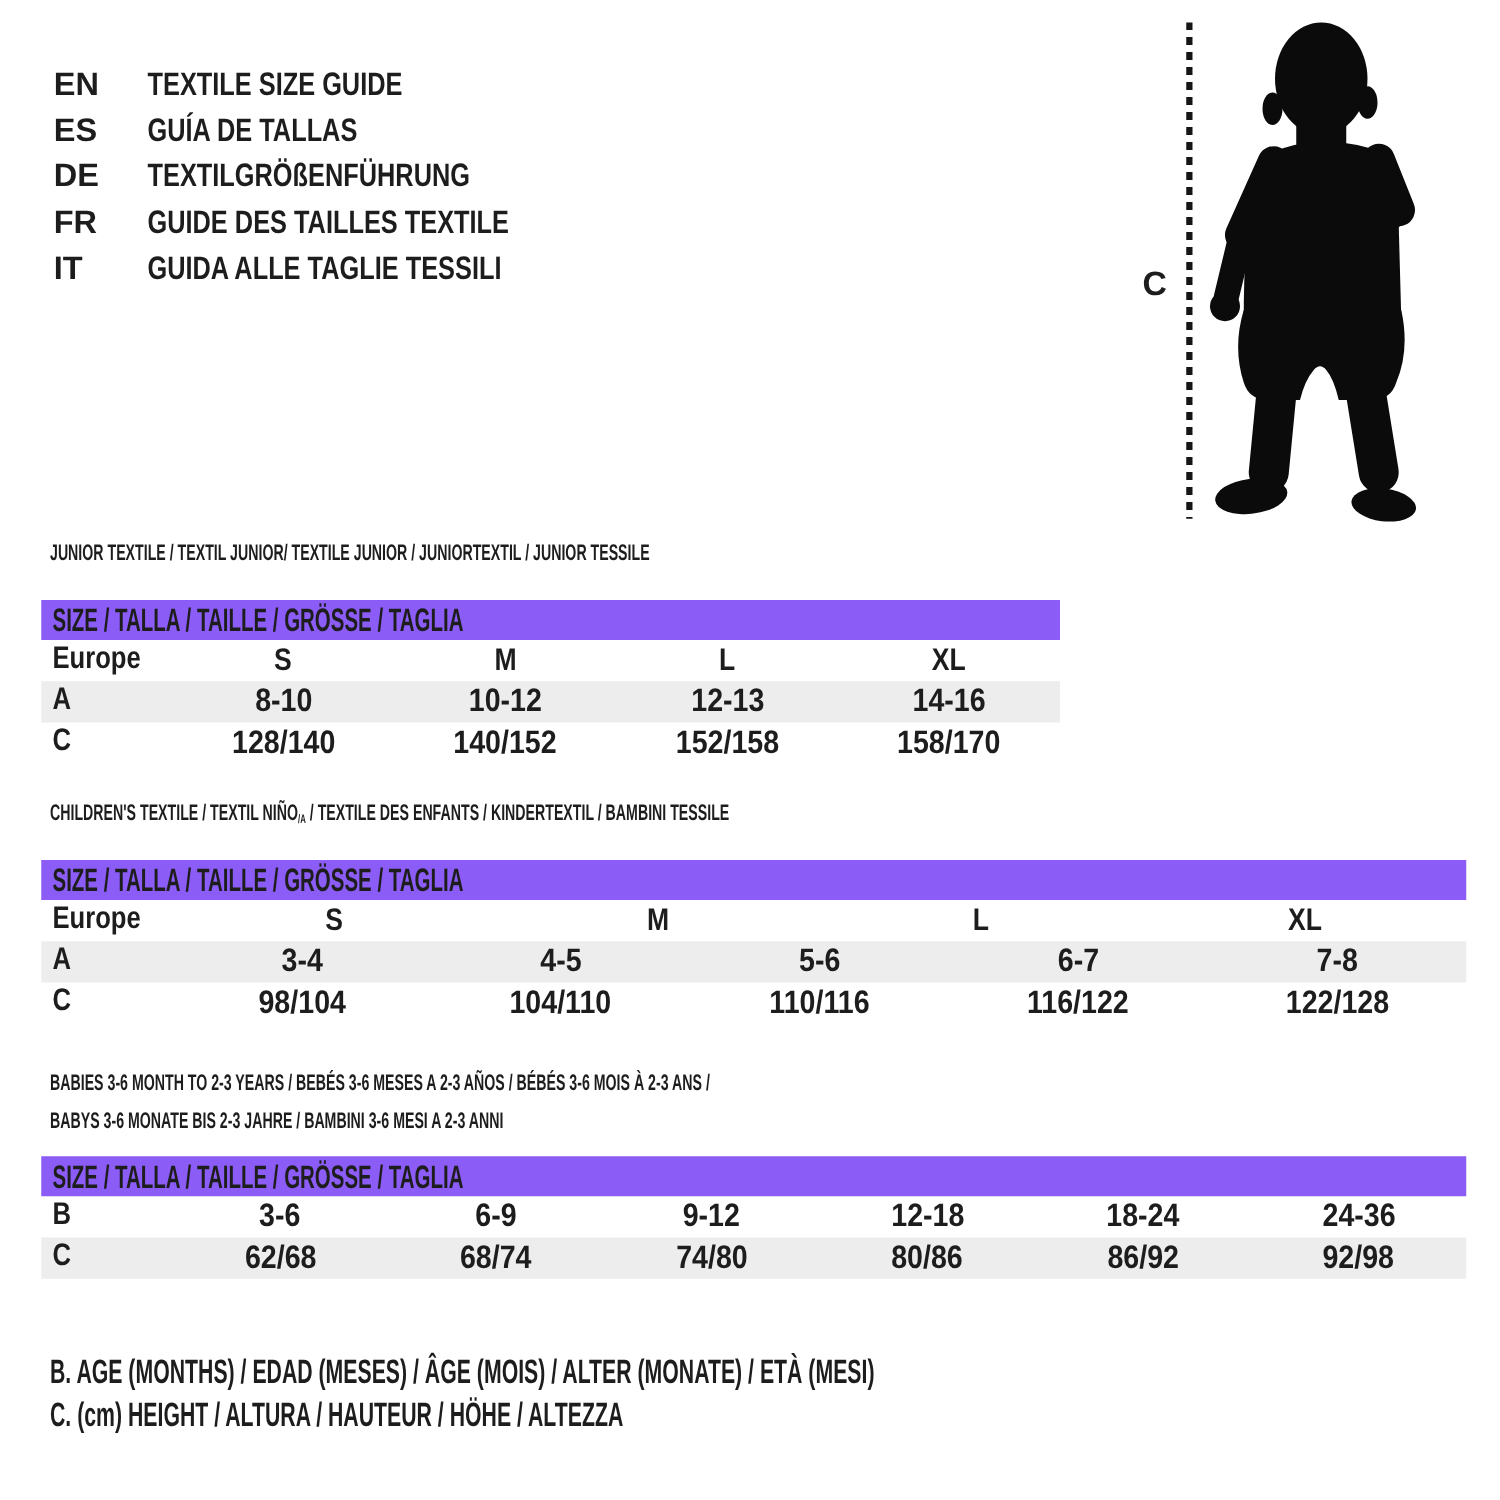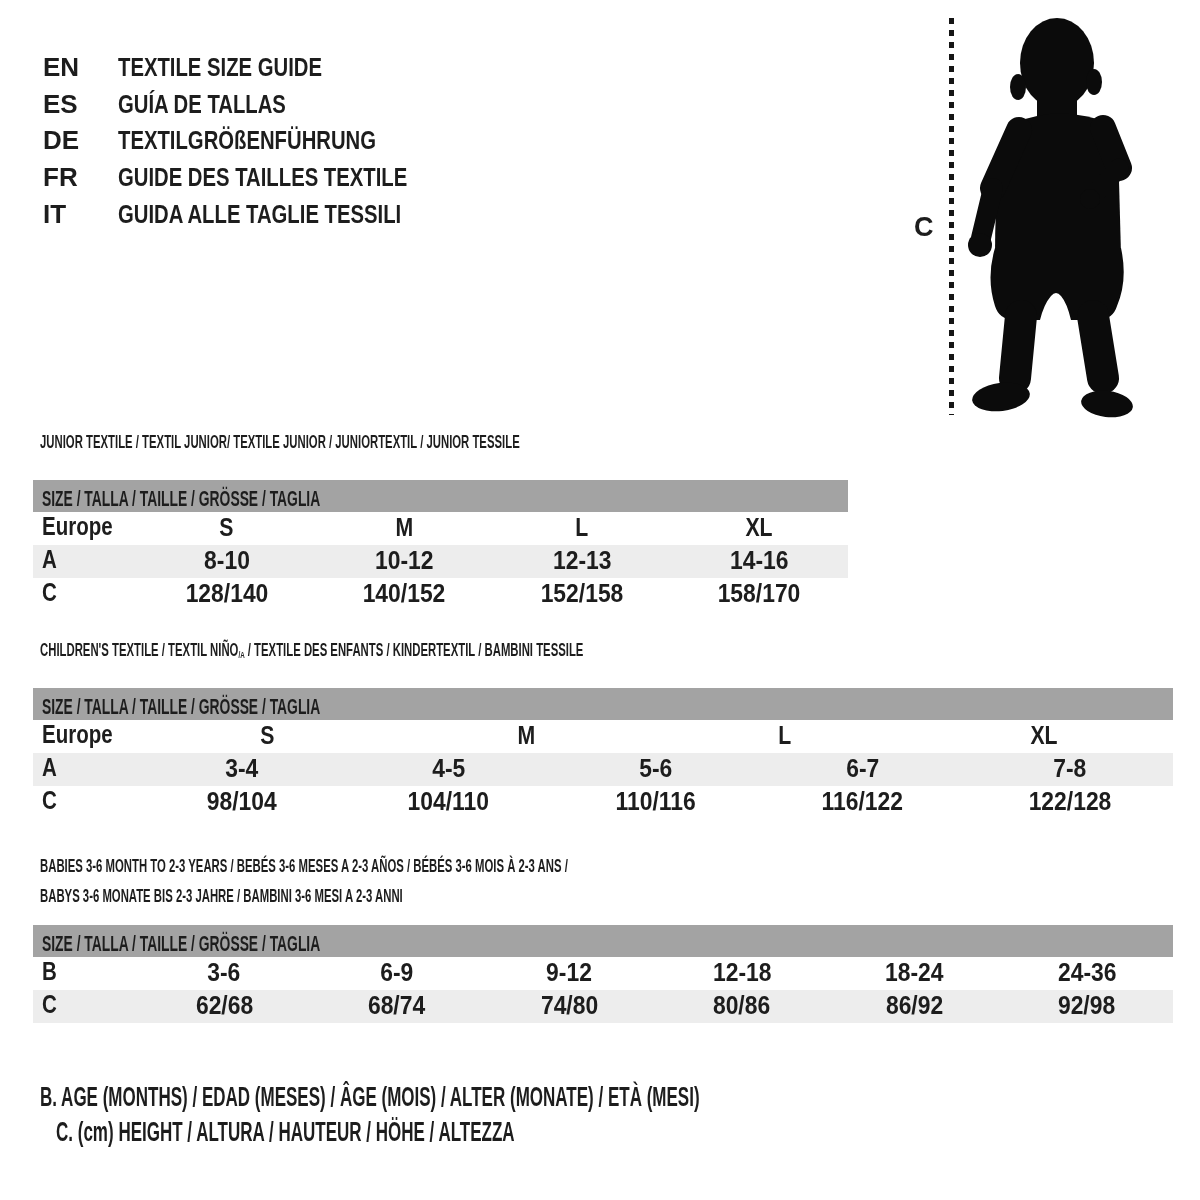--- a/index.html
+++ b/index.html
@@ -27,22 +27,22 @@
     background:repeating-linear-gradient(to bottom,#151515 0 6px,transparent 6px 12px);}
   .c-label{left:914px;top:212px;font-size:27px;}
 
   
   .sec-title{font-size:18px;white-space:nowrap;}
   .sec-title .line{display:block;height:30px;line-height:30px;}
   .subA{font-size:0.55em;position:relative;top:0.18em;}
 
   
   .tbl{position:absolute;}
-  .bar{background:#a3a3a3;height:32px;display:flex;align-items:flex-end;
-       padding-left:9px;box-sizing:border-box;font-size:22px;}
+  .bar{background:#8b5cf6;height:32px;display:flex;align-items:flex-end;
+       padding-left:9px;box-sizing:border-box;font-size:26px;}
   .trow{display:flex;height:33px;font-size:26px;}
   .trow.shaded{background:#ededed;}
   .tlab{width:105px;padding-left:9px;box-sizing:border-box;font-size:25px;}
   .tcell{flex:1;text-align:center;}
   .hdr{font-size:25px;}
 
   
   .legend-line{height:33px;line-height:33px;font-size:27px;white-space:nowrap;}
 
   svg .solid{fill:#0b0b0b;}
@@ -180,14 +180,14 @@
     <span class="tcell"><span class="condn">68/74</span></span>
     <span class="tcell"><span class="condn">74/80</span></span>
     <span class="tcell"><span class="condn">80/86</span></span>
     <span class="tcell"><span class="condn">86/92</span></span>
     <span class="tcell"><span class="condn">92/98</span></span>
   </div>
 </div>
 
 <div class="abs" style="left:40px;top:1068px;">
   <div class="legend-line" style="margin-top:13px;"><span class="cond63">B. AGE (MONTHS) / EDAD (MESES) / ÂGE (MOIS) / ALTER (MONATE) / ETÀ (MESI)</span></div>
-  <div class="legend-line" style="margin-top:2px;margin-left:16px;"><span class="cond63">C. (cm) HEIGHT / ALTURA / HAUTEUR / HÖHE / ALTEZZA</span></div>
+  <div class="legend-line" style="margin-top:2px;"><span class="cond63">C. (cm) HEIGHT / ALTURA / HAUTEUR / HÖHE / ALTEZZA</span></div>
 </div>
 
 </body></html>

